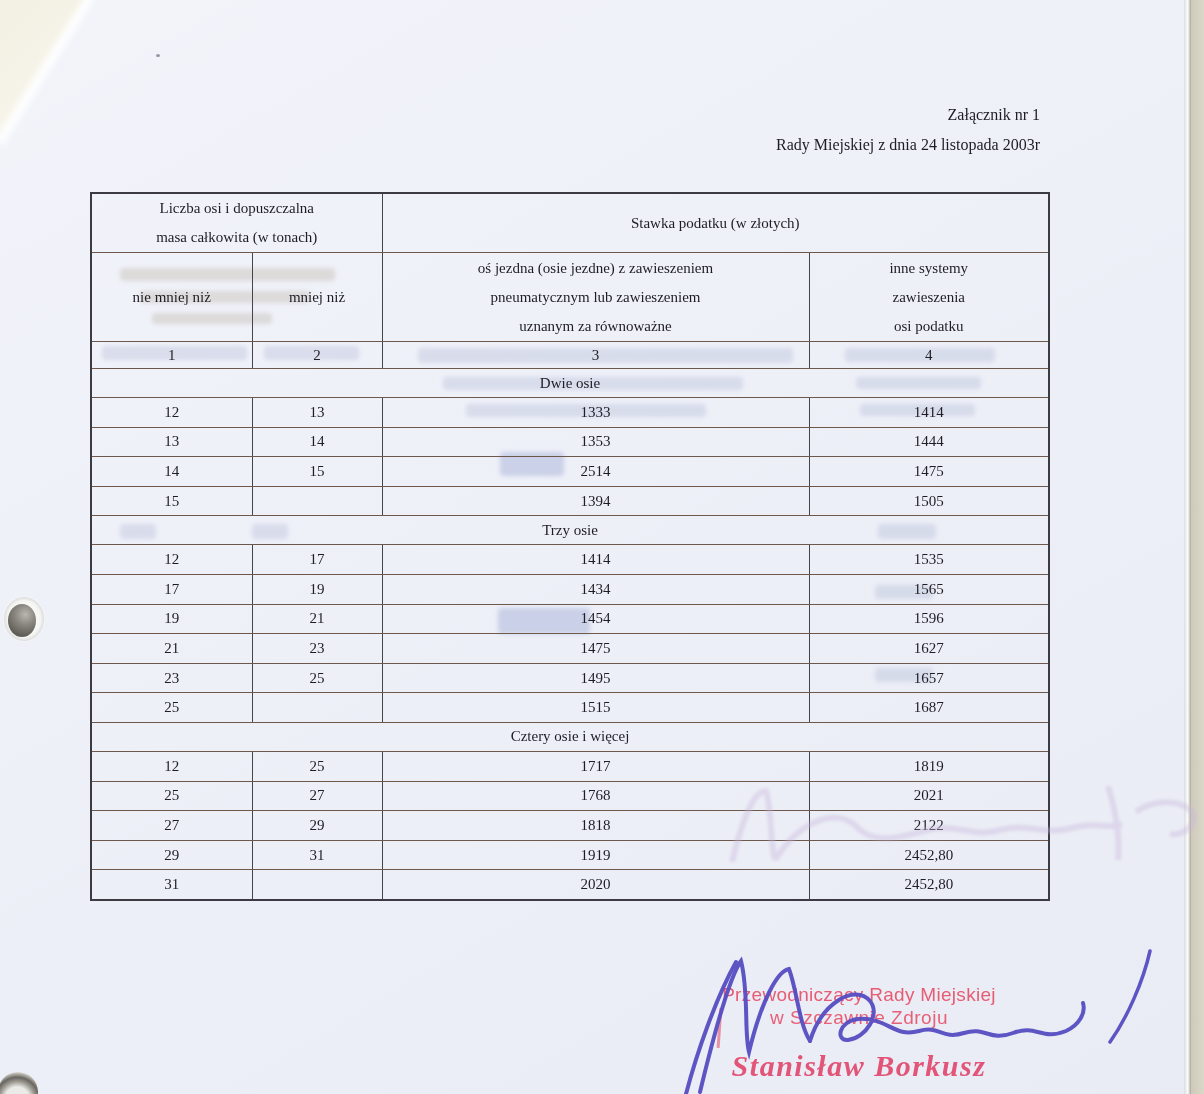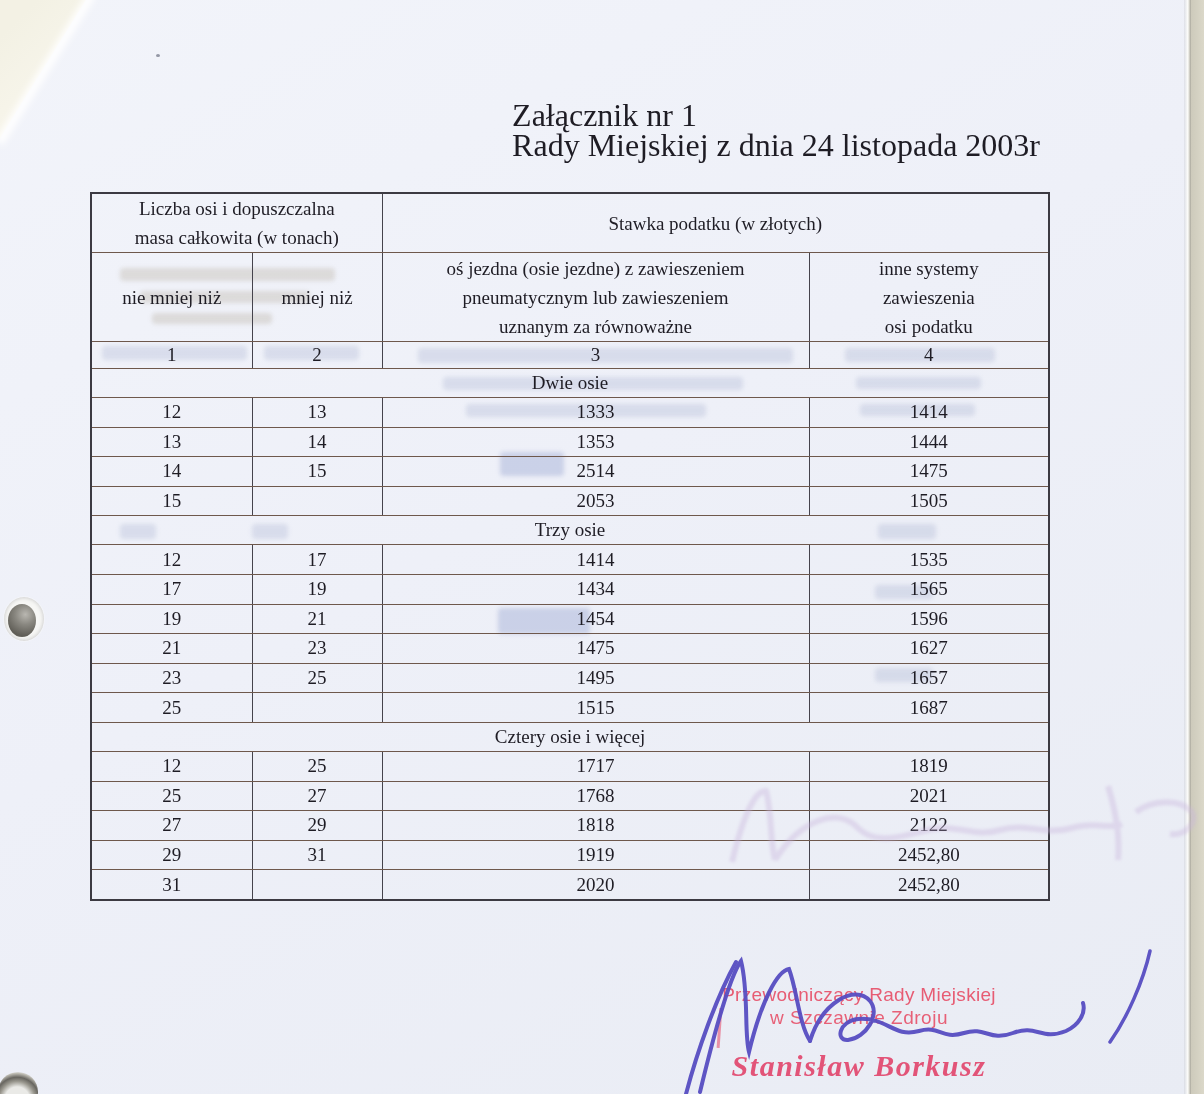--- a/index.html
+++ b/index.html
@@ -27,27 +27,27 @@
         box-shadow:0 0 4px rgba(90,90,95,.35) inset,0 0 2px rgba(255,255,255,.9);}
   .hole-inner-1{left:8px;top:604px;width:28px;height:33px;
         background:radial-gradient(circle at 62% 32%,#b9b7b1 0%,#8a8881 35%,#5f5d56 75%,#74726b 100%);}
   .hole-outer-2{left:-2px;top:1072px;width:40px;height:40px;
         background:radial-gradient(circle at 48% 68%,#eaeae7 0 36%,#9a988f 52%,#686660 64%,#c2c0b7 76%,rgba(0,0,0,0) 82%);}
 
   .speck{position:absolute;left:156px;top:54px;width:4px;height:3px;border-radius:50%;
         background:rgba(70,75,95,.55);filter:blur(.4px);}
 
   
-  .attachment{position:absolute;right:164px;top:100px;text-align:left;
-        font-size:32px;line-height:30px;white-space:nowrap;}
+  .attachment{position:absolute;right:164px;top:100px;text-align:right;
+        font-size:16px;line-height:30px;white-space:nowrap;}
 
   
   table.tax-table{position:absolute;left:90px;top:192px;width:958px;
         border-collapse:collapse;table-layout:fixed;
-        border:2px solid #3c3a42;font-size:19px;}
+        border:2px solid #3c3a42;font-size:15px;}
   table.tax-table td{border:1.4px solid;border-color:#6e584c #45434c;
         text-align:center;vertical-align:middle;padding:0 4px;overflow:hidden;}
   tr.h1 td{height:58px;line-height:29px;}
   tr.h2 td{height:88px;line-height:29px;}
   tr.hn td{height:26px;}
   .section-row td{height:28px;}
   .data-row td{height:28.6px;}
 
   
   .ghost{position:absolute;border-radius:4px;filter:blur(2.2px);}
@@ -162,21 +162,21 @@
         </tr>
         <tr class="data-row">
           <td>14</td>
           <td>15</td>
           <td>2514</td>
           <td>1475</td>
         </tr>
         <tr class="data-row">
           <td>15</td>
           <td></td>
-          <td>2053</td>
+          <td>1394</td>
           <td>1505</td>
         </tr>
         <tr class="section-row">
           <td colspan="4">Trzy osie</td>
         </tr>
         <tr class="data-row">
           <td>12</td>
           <td>17</td>
           <td>1414</td>
           <td>1535</td>

